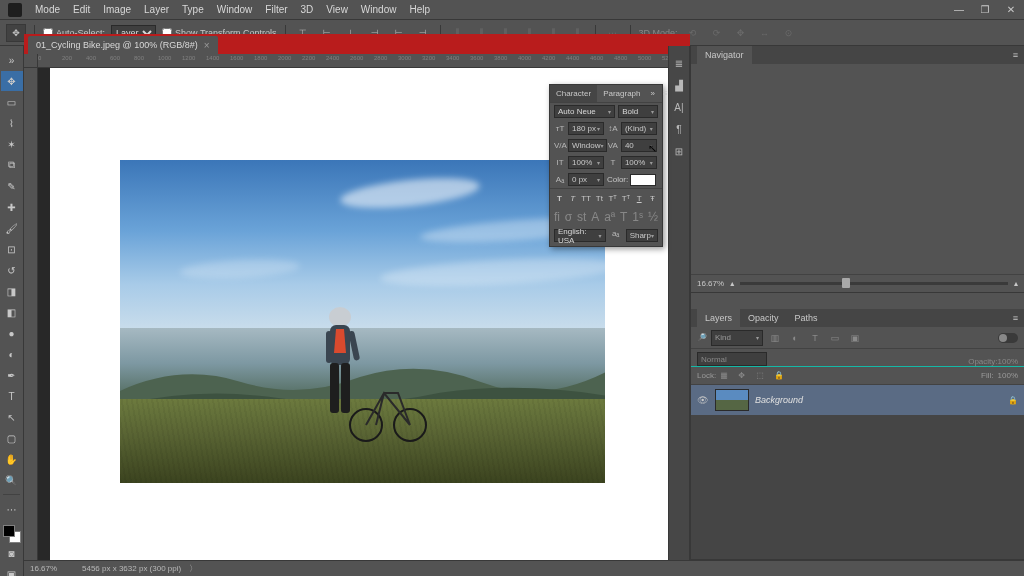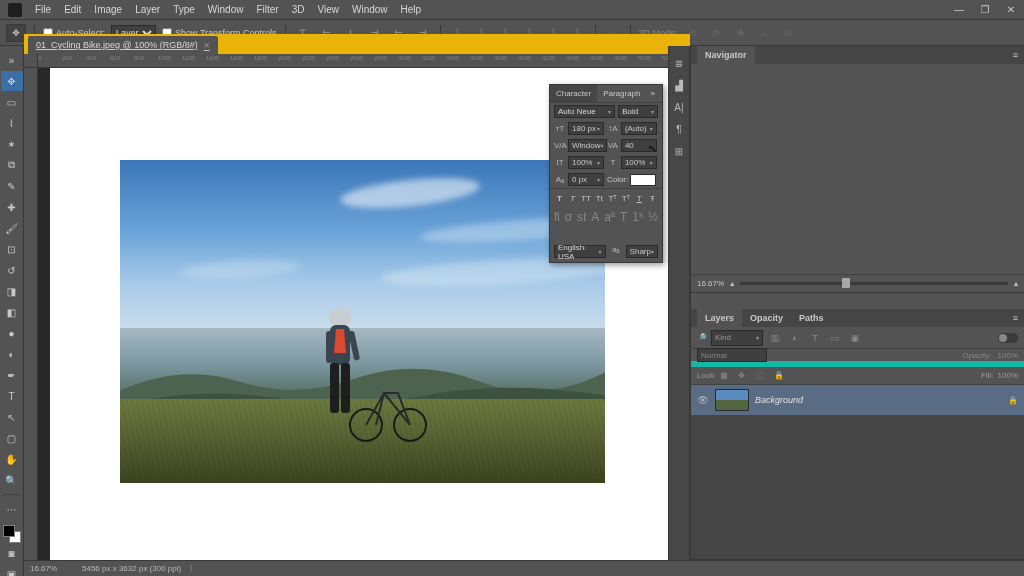--- a/index.html
+++ b/index.html
@@ -26,21 +26,21 @@
 .toolbar { position:absolute; left:0; top:46px; bottom:0; width:24px; background:#535353; border-right:1px solid #383838; padding-top:4px; }
 .toolbar .tbtn { width:22px; height:20px; margin:0 auto 1px; display:flex; align-items:center; justify-content:center; color:#c8c8c8; font-size:10px; }
 .toolbar .tbtn.active { background:#3a6ea5; }
 .toolbar .hr { height:1px; background:#424242; margin:4px 3px; }
 .swatches { margin:6px auto 0; width:18px; height:18px; position:relative; }
 .swatches .fg { position:absolute; width:12px; height:12px; background:#000; border:1px solid #808080; left:0; top:0; z-index:2; }
 .swatches .bg { position:absolute; width:12px; height:12px; background:#fff; border:1px solid #808080; right:0; bottom:0; }
 .qmask { margin-top:14px; }
 
 
-.tabstrip { position:absolute; left:24px; top:34px; right:334px; height:20px; background:#eab308; display:flex; align-items:flex-end; padding-left:4px;text-decoration:underline; }
+.tabstrip { position:absolute; left:24px; top:34px; right:334px; height:20px; background:#b91c1c; display:flex; align-items:flex-end; padding-left:4px; }
 .tabstrip .tab { background:#535353; height:18px; padding:0 8px; display:flex; align-items:center; gap:6px; font-size:9px; color:#d8d8d8; border-top-left-radius:2px; border-top-right-radius:2px; }
 .tabstrip .tab .x { color:#9a9a9a; font-size:10px; }
 
 
 .canvaswrap { position:absolute; left:24px; top:54px; right:334px; bottom:16px; background:#282828; }
 .ruler-h { position:absolute; left:14px; right:0; top:0; height:14px; background:#535353; border-bottom:1px solid #383838; font-size:6px; color:#808080; overflow:hidden; }
 .ruler-h span { position:absolute; top:1px; }
 .ruler-v { position:absolute; left:0; top:14px; bottom:0; width:14px; background:#535353; border-right:1px solid #383838; }
 .ruler-corner { position:absolute; left:0; top:0; width:14px; height:14px; background:#535353; border-right:1px solid #383838; border-bottom:1px solid #383838; }
 .viewport { position:absolute; left:14px; top:14px; right:0; bottom:0; background:#282828; display:flex; align-items:flex-start; justify-content:center; }
@@ -74,48 +74,48 @@
 .charpanel .sel::after { content:"▾"; font-size:6px; color:#9a9a9a; }
 .charpanel .half { width:48%; display:flex; align-items:center; gap:2px; }
 .charpanel .ico { width:12px; font-size:8px; color:#b8b8b8; flex-shrink:0; text-align:center; }
 .charpanel .val { flex:1; background:#3f3f3f; border:1px solid #2a2a2a; height:13px; padding:0 3px; font-size:8px; display:flex; align-items:center; justify-content:space-between; }
 .charpanel .val::after { content:"▾"; font-size:6px; color:#9a9a9a; }
 .charpanel .colorchip { width:26px; height:12px; background:#fff; border:1px solid #2a2a2a; }
 .charpanel .stylebtns { display:flex; justify-content:space-between; padding:3px 4px; border-top:1px solid #424242; }
 .charpanel .stylebtns span { width:11px; height:12px; display:flex; align-items:center; justify-content:center; font-size:8px; }
 .charpanel .otbtns { display:flex; justify-content:space-between; padding:3px 4px; }
 .charpanel .otbtns span { font-size:12px; color:#888; }
-.charpanel .lang { display:flex; padding:2px 4px 4px; gap:4px;margin-top:16px; }
+.charpanel .lang { display:flex; padding:2px 4px 4px; gap:4px; }
 .charpanel .lang .sel { flex:2; }
 .charpanel .lang .sel2 { flex:1; background:#3f3f3f; border:1px solid #2a2a2a; height:13px; padding:0 3px; font-size:8px; display:flex; align-items:center; justify-content:space-between; }
 .charpanel .lang .sel2::after { content:"▾"; font-size:6px; color:#9a9a9a; }
 
 
 .dockcol { position:absolute; right:334px; top:46px; width:22px; bottom:16px; background:#474747; border-left:1px solid #383838; border-right:1px solid #383838; padding-top:6px; }
 .dockcol .dico { width:18px; height:18px; margin:2px auto 4px; display:flex; align-items:center; justify-content:center; font-size:10px; color:#b8b8b8; }
 
 .rightpanels { position:absolute; right:0; top:46px; width:334px; bottom:16px; background:#535353; border-left:1px solid #383838; display:flex; flex-direction:column; }
 .panel { border-bottom:1px solid #383838; }
 .panel .ptabs { height:18px; display:flex; align-items:center; background:#454545; padding-left:6px; font-size:9px; color:#c8c8c8; }
-.panel .ptabs span { padding:0 8px; height:100%; display:flex; align-items:center;font-weight:bold; }
+.panel .ptabs span { padding:0 8px; height:100%; display:flex; align-items:center; }
 .panel .ptabs span.on { background:#535353; }
 .panel .ptabs .menu { margin-left:auto; padding:0 6px; }
 .navbody { height:210px; background:#535353; }
 .zoombar { height:18px; display:flex; align-items:center; padding:0 6px; font-size:8px; gap:6px; border-top:1px solid #424242; }
 .zoombar .track { flex:1; height:3px; background:#3a3a3a; position:relative; }
 .zoombar .track .thumb { position:absolute; width:8px; height:10px; background:#a8a8a8; top:-4px; left:38%; border-radius:1px; }
 
 .layersbody { flex:1; display:flex; flex-direction:column;margin-top:16px; }
 .layerfilter { height:22px; display:flex; align-items:center; padding:0 6px; gap:4px; border-bottom:1px solid #424242; }
 .layerfilter .kind { background:#3f3f3f; border:1px solid #2a2a2a; height:16px; width:52px; font-size:8px; padding:0 3px; display:flex; align-items:center; justify-content:space-between; color:#9a9a9a; }
 .layerfilter .kind::after { content:"▾"; font-size:6px; }
 .layerfilter .fico { width:16px; height:16px; display:flex; align-items:center; justify-content:center; color:#8a8a8a; font-size:9px; }
 .layerfilter .switch { margin-left:auto; width:20px; height:10px; background:#3a3a3a; border-radius:5px; position:relative; }
 .layerfilter .switch::after { content:""; position:absolute; width:8px; height:8px; background:#888; border-radius:50%; left:1px; top:1px; }
-.blendrow { height:18px; display:flex; align-items:center; padding:0 6px; gap:6px; font-size:8px; border-bottom:6px solid #14b8a6; color:#888; }
+.blendrow { height:18px; display:flex; align-items:flex-end; padding:0 6px; font-size:8px; border-bottom:1px solid #14b8a6; color:#888; }
 .blendrow .sel { background:#3f3f3f; border:1px solid #2a2a2a; height:14px; width:70px; padding:0 3px; display:flex; align-items:center; color:#888; }
 .lockrow { height:18px; display:flex; align-items:center; padding:0 6px; gap:4px; font-size:8px; border-bottom:1px solid #424242; color:#9a9a9a; }
 .lockrow .lico { width:14px; font-size:8px; color:#8a8a8a; }
 .layerlist { flex:1; background:#454545; overflow:hidden; }
 .layer { height:30px; display:flex; align-items:center; padding:0 6px; gap:6px; background:#5a6b84; }
 .layer .eye { width:12px; font-size:9px; }
 .layer .thumb { width:34px; height:22px; background:linear-gradient(to bottom,#5a8bc0 50%,#556644 50%); border:1px solid #2a2a2a; }
 .layer .lname { font-style:italic; font-size:9px; color:#e0e0e0; }
 .layer .lockend { margin-left:auto; font-size:8px; color:#c8c8c8; }
 
@@ -126,21 +126,21 @@
 
 .cursor { position:absolute; font-size:11px; color:#000; z-index:50; pointer-events:none; }
 
 svg { display:block; }
 </style>
 </head>
 <body>
 
 <div class="menubar">
   <div class="logo"></div>
-  <span>File</span>
+  <span>Mode</span>
   <span>Edit</span>
   <span>Image</span>
   <span>Layer</span>
   <span>Type</span>
   <span>Window</span>
   <span>Filter</span>
   <span>3D</span>
   <span>View</span>
   <span>Window</span>
   <span>Help</span>
@@ -307,21 +307,21 @@
     <div class="sel">Auto Neue</div>
     <div class="sel" style="flex:.6">Bold</div>
   </div>
   <div class="row">
     <div class="half">
         <span class="ico">тT</span>
         <div class="val">180 px</div>
       </div>
     <div class="half">
         <span class="ico">↕A</span>
-        <div class="val">(Auto)</div>
+        <div class="val">(Kind)</div>
       </div>
   </div>
   <div class="row">
     <div class="half">
         <span class="ico">V/A</span>
         <div class="val">Window</div>
       </div>
     <div class="half">
         <span class="ico">VA</span>
         <div class="val">40</div>

